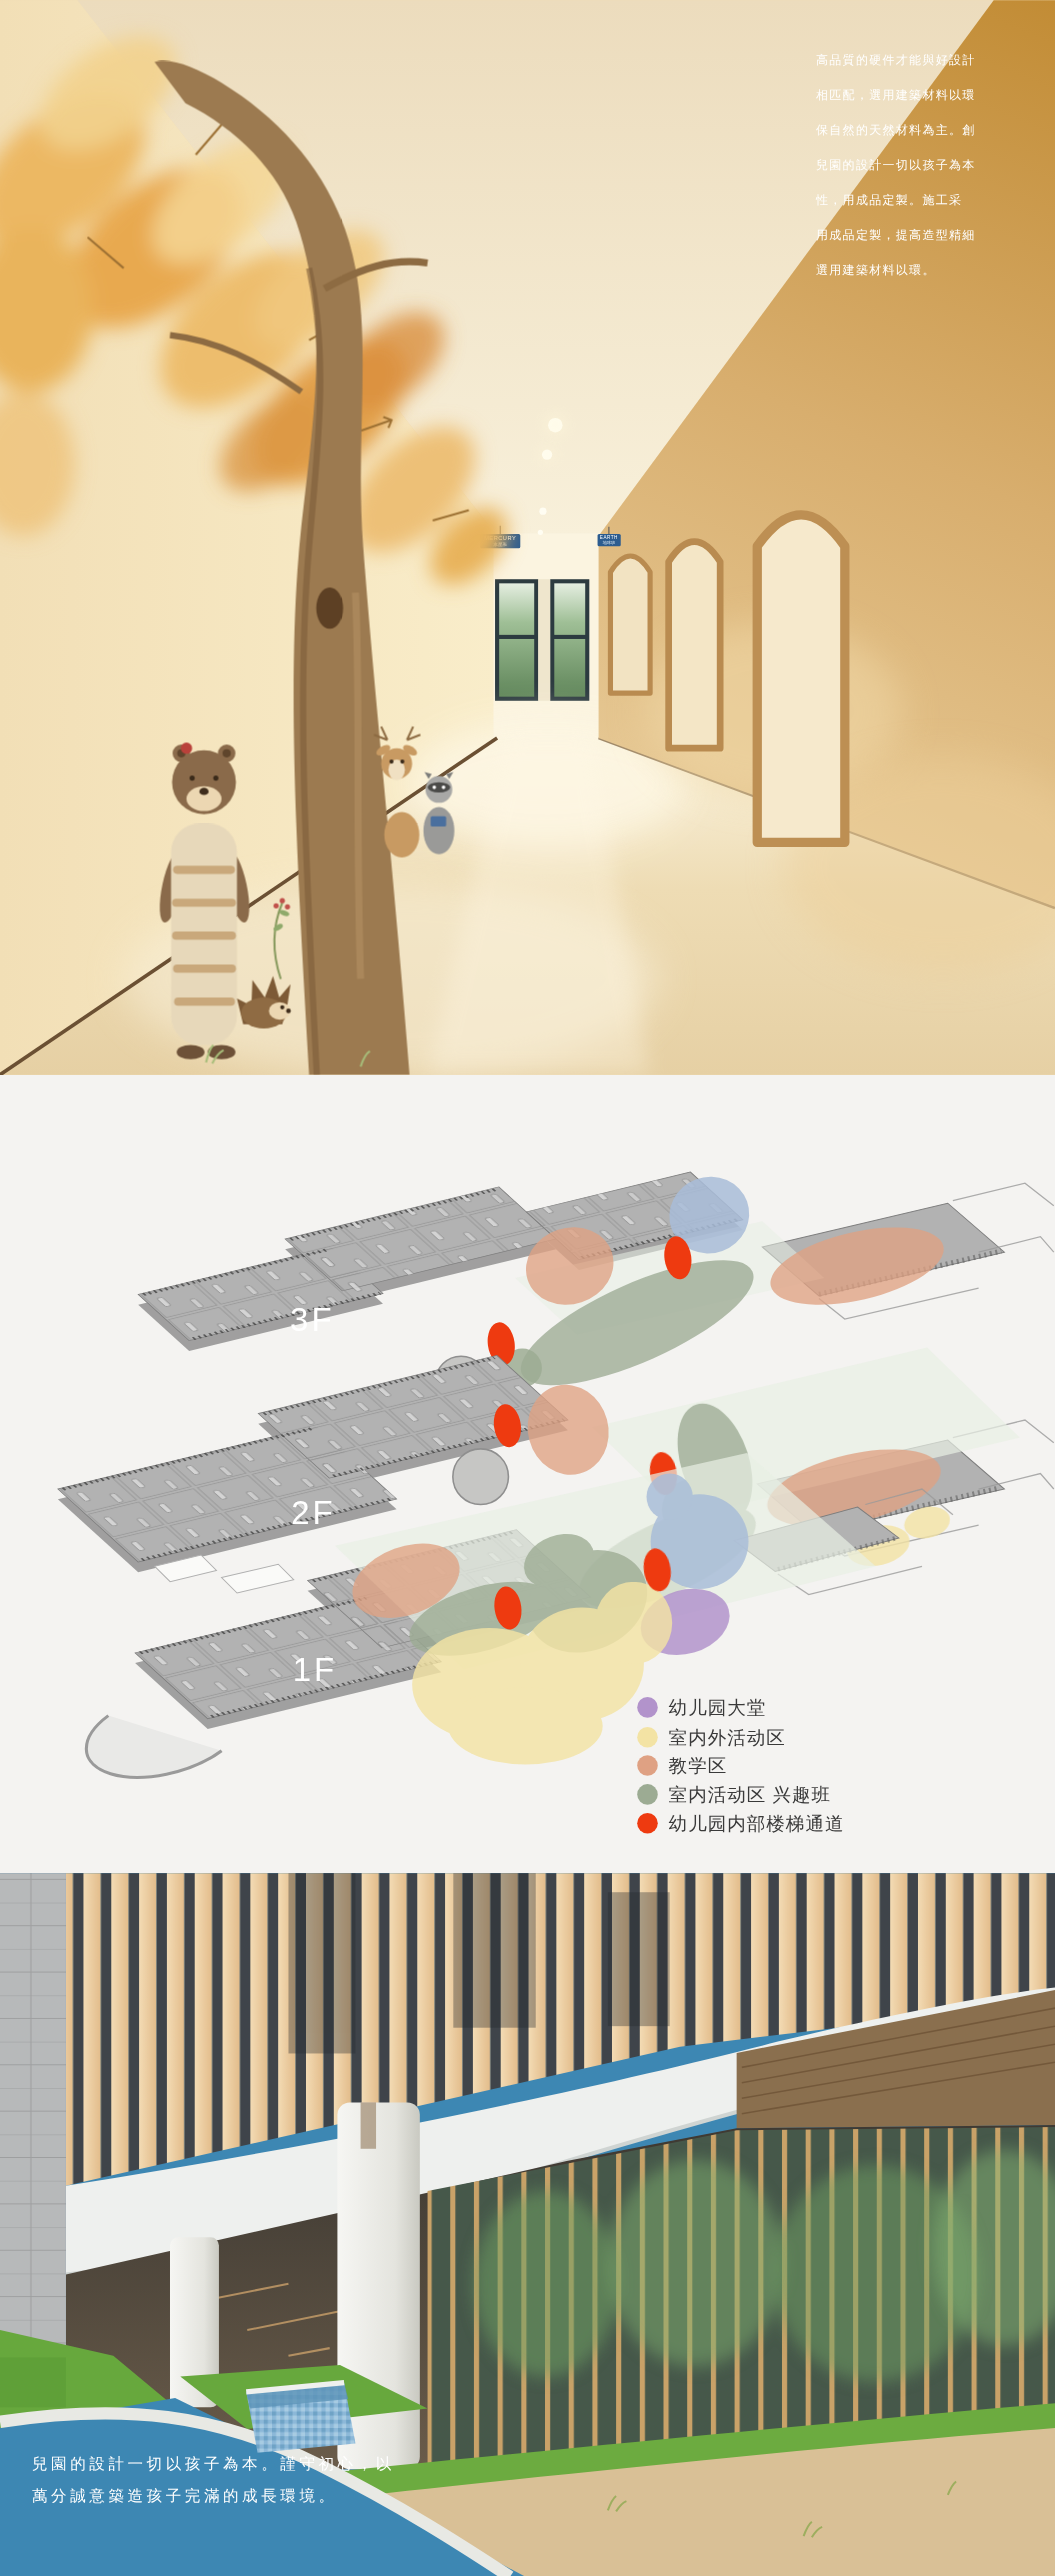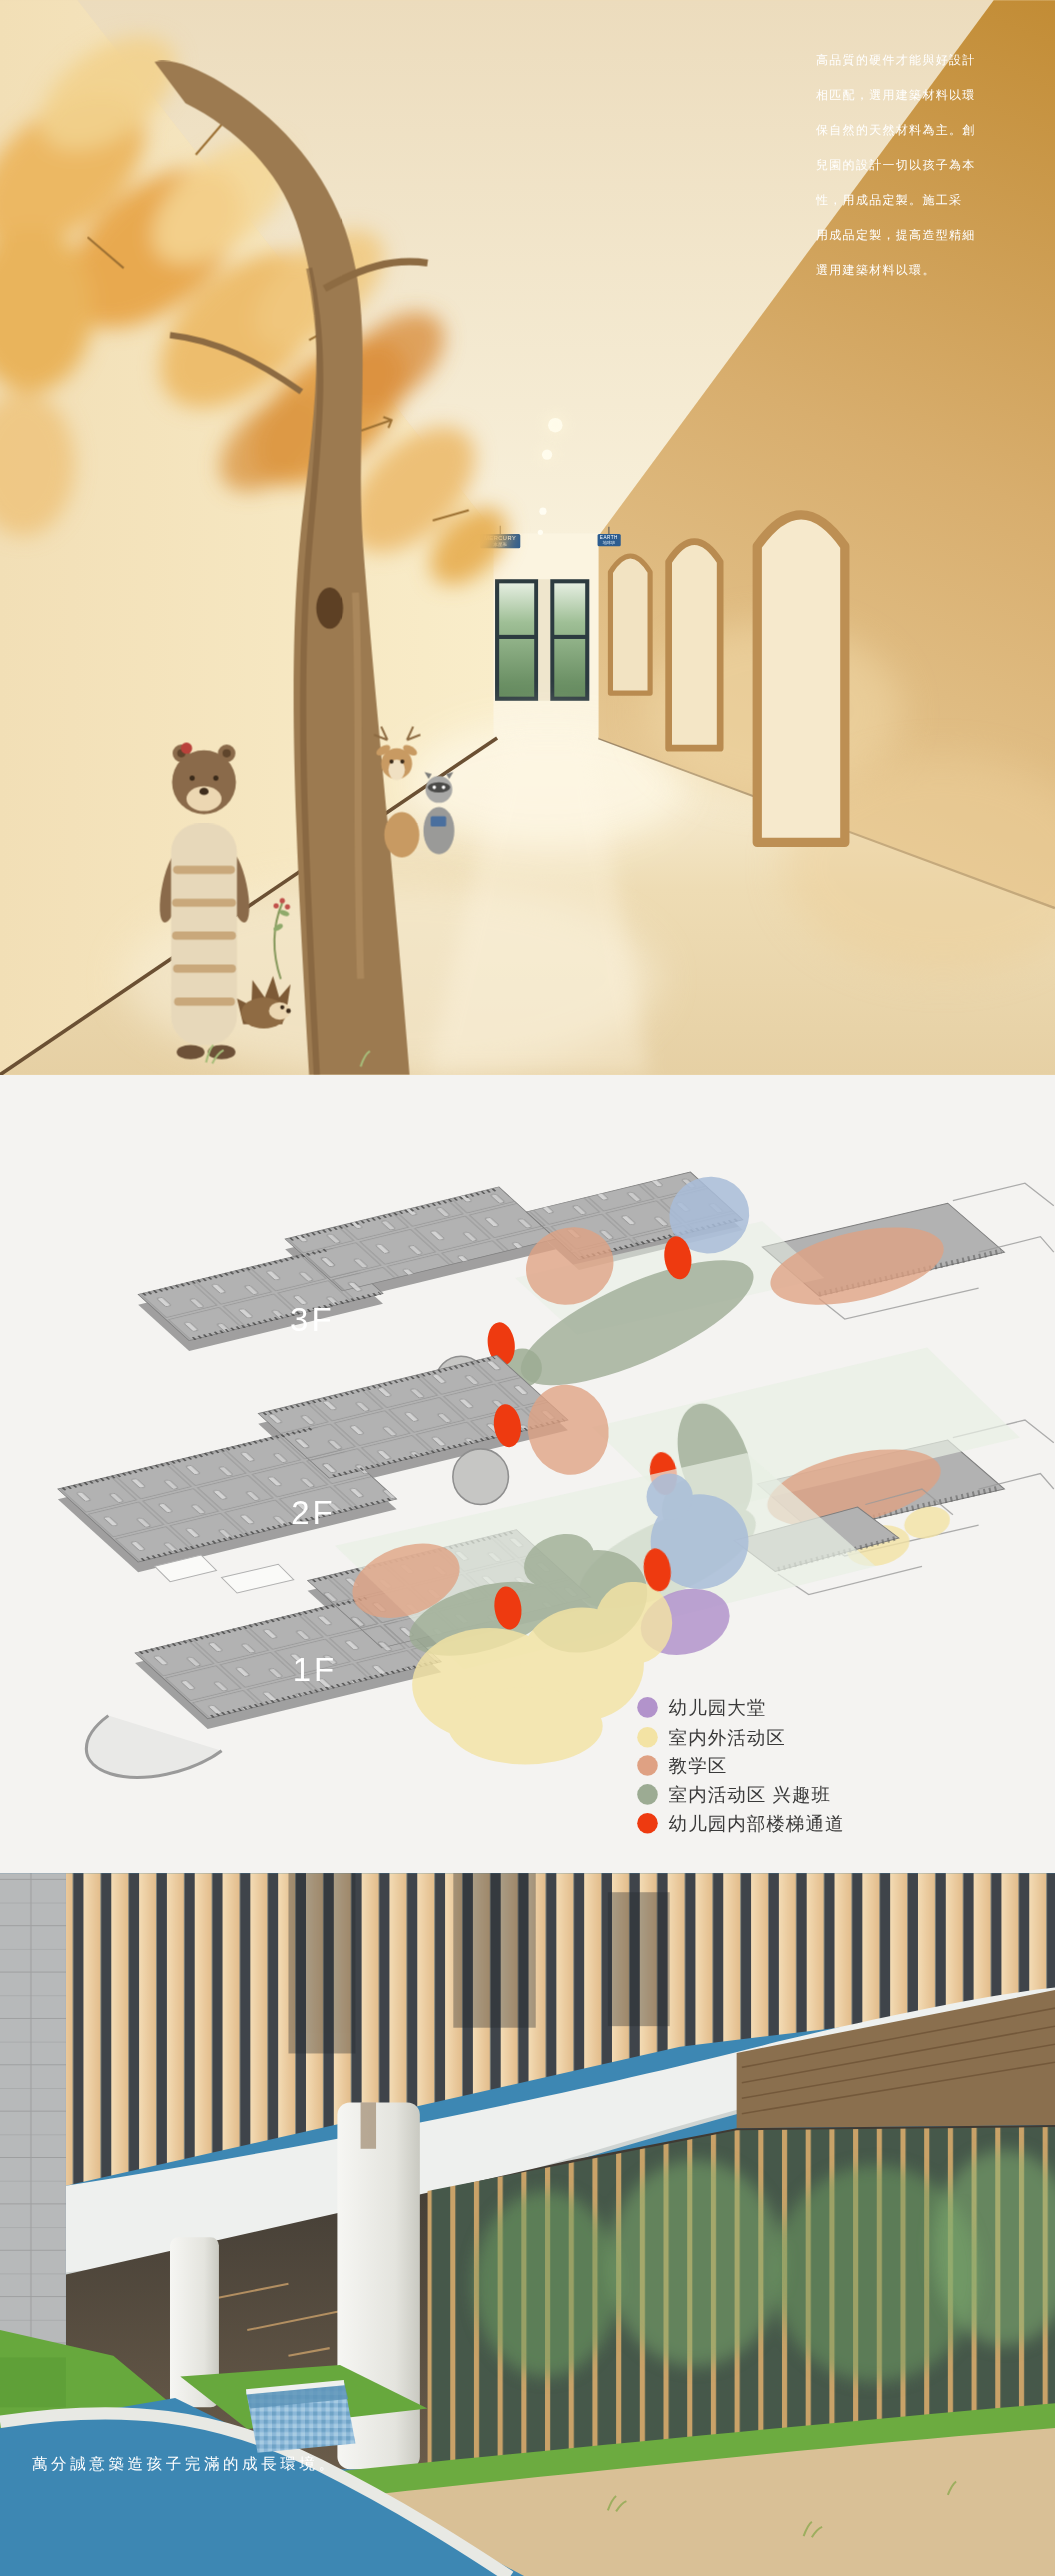--- a/index.html
+++ b/index.html
@@ -501,16 +501,17 @@
   <path d="M0,4788 C240,4752 420,4772 620,4872 C780,4952 900,5030 990,5089" stroke="#e8e9e4" stroke-width="24" fill="none"></path>
 
   <g>
     <polygon points="478,4730 668,4712 690,4830 500,4848" fill="url(#mosPat)"></polygon>
     <polygon points="478,4730 668,4712 676,4744 486,4762" fill="#5d93b8" opacity="0.8"></polygon>
     <line x1="478" y1="4730" x2="668" y2="4712" stroke="#eef0ee" stroke-width="10"></line>
   </g>
 </svg>
 
 <div class="p3-para">
+  <div class="ln">兒園的設計一切以孩子為本。謹守初心，以</div>
   <div class="ln">萬分誠意築造孩子完滿的成長環境。</div>
 </div>
 </section>
 
 
 </body></html>

